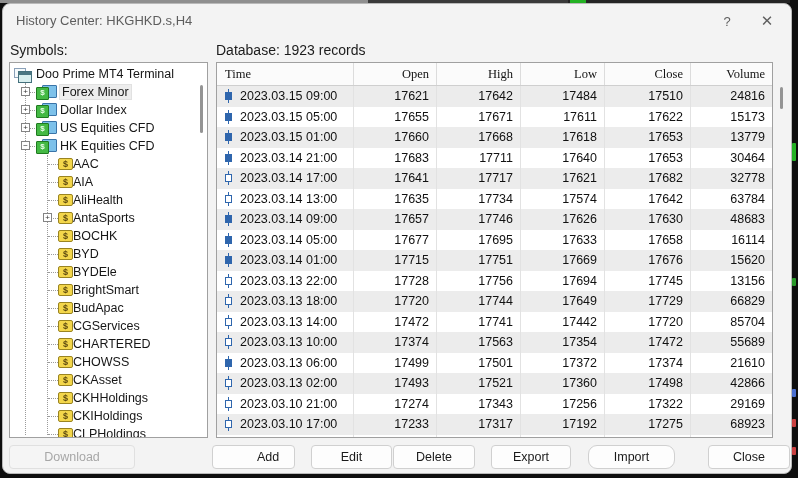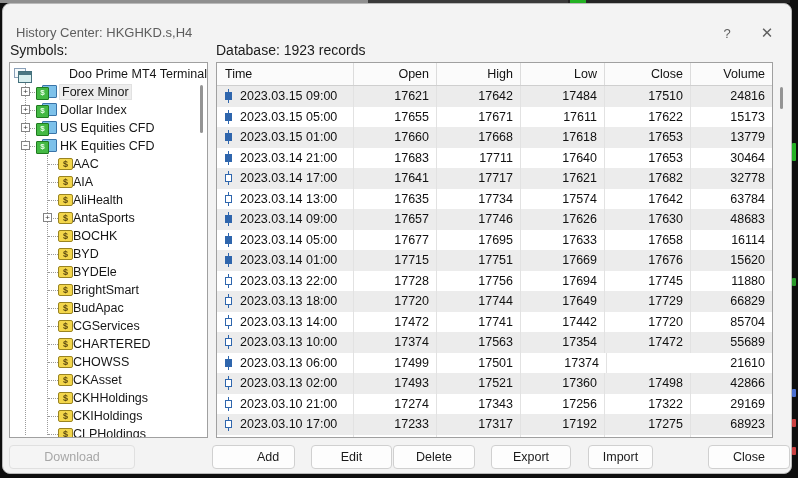--- a/index.html
+++ b/index.html
@@ -11,38 +11,38 @@
   .edge-top .seg-gray  { position:absolute; left:0; top:0; width:368px; height:3px; background:#8f8f8f; }
   .edge-top .seg-dark  { position:absolute; left:368px; top:0; width:200px; height:3px; background:#3a3a3a; }
   .edge-top .seg-green { position:absolute; left:570px; top:0; width:16px; height:3px; background:#23b123; }
   .edge-right { position:absolute; right:0; top:0; width:8px; height:478px; background:#0e0e0e; }
   .dash { position:absolute; width:4px; border-radius:1px; }
 
   
   .dialog { position:absolute; left:2px; top:3px; width:790px; height:471px;
             background:#f3f3f3; border:1px solid #b9b9b9; border-radius:8px; }
 
-  .title-bar { position:absolute; left:0; top:12px; width:100%; height:34px;text-decoration:underline; }
+  .title-bar { position:absolute; left:0; top:0; width:100%; height:34px;text-decoration:underline; }
   .title-text { position:absolute; left:13px; top:9px; font-size:13px; color:#5d5d5d; }
   .tb-btn { position:absolute; top:6px; width:24px; height:22px; display:flex; align-items:center;
             justify-content:center; color:#5f5f5f; cursor:default; }
   .help-btn  { left:712px; font-size:13px; }
   .close-btn { left:752px; font-size:15px; }
 
   .section-label { position:absolute; top:38px; font-size:14px; color:#1b1b1b; }
   .symbols-label  { left:7px; }
   .database-label { left:213px; }
 
   
   .tree-panel { position:absolute; left:6px; top:58px; width:199px; height:376px;
                 background:#fff; border:1px solid #a0a0a0; overflow:hidden; padding-top:2px; }
   .vlineA { position:absolute; left:15px; top:20px; bottom:2px; border-left:1px dotted #9b9b9b; }
   .vlineB { position:absolute; left:37px; top:92px; bottom:2px; border-left:1px dotted #9b9b9b; }
   .tree-item { position:relative; display:flex; align-items:center; height:18px; font-size:12.5px; color:#161616; white-space:nowrap; }
-  .lvl0 { padding-left:4px;  gap:20px;justify-content:space-between; }
+  .lvl0 { padding-left:4px;  gap:6px; }
   .lvl1 { padding-left:26px; gap:5px; }
   .lvl2 { padding-left:48px; }
   .lvl1::before { content:""; position:absolute; left:20px; top:9px; width:9px;  border-top:1px dotted #9b9b9b; }
   .lvl2::before { content:""; position:absolute; left:38px; top:9px; width:12px; border-top:1px dotted #9b9b9b; }
   .expand { position:absolute; left:11px; top:4px; width:9px; height:9px; background:#fff;
             border:1px solid #848484; font-size:8px; line-height:7px; text-align:center; color:#333; z-index:2; }
   .lvl2 .expand { left:33px; }
   .selected .tree-label { background:#ededed; outline:1px solid #e1e1e1; padding:0 2px; }
 
   .tree-icon { position:relative; flex:0 0 auto; }
@@ -61,41 +61,41 @@
        color:#5d4a10; font-size:9px; font-weight:bold; line-height:10px; text-align:center; }
   .symbol-icon::before { content:"$"; }
   .tree-scroll-thumb { position:absolute; left:190px; top:22px; width:3px; height:48px;
        background:#949494; border-radius:2px; }
 
   
   .table-panel { position:absolute; left:213px; top:58px; width:557px; height:376px;
                  background:#fff; border:1px solid #a0a0a0; overflow:hidden; }
   .thead { display:flex; height:23px; background:#fbfbfb; border-bottom:1px solid #cfcfcf; }
   .th { display:flex; align-items:center; justify-content:flex-end; padding:0 7px;
-        font-size:12.5px; color:#121212; border-right:1px solid #dcdcdc; }
+        font-size:12.5px; color:#121212; border-right:1px solid #dcdcdc;font-family:Liberation Serif, serif; }
   .th:first-child { justify-content:flex-start; padding-left:8px; }
   .th:last-child { border-right:none; }
   .tr { display:flex; height:20.5px; background:#fff;justify-content:center; }
   .tr:nth-child(odd) { background:#ececec; }
   .td { display:flex; align-items:center; justify-content:flex-end; padding:0 7px;
         font-size:12.5px; color:#111; border-right:1px solid #e2e2e2; font-variant-numeric:tabular-nums; }
   .td:last-child { border-right:none; }
   .td.time-cell { justify-content:flex-start; gap:7px; padding-left:7px; }
   .c-time{width:137px;} .c-open{width:83px;} .c-high{width:84px;} .c-low{width:84px;} .c-close{width:86px;} .c-vol{flex:1;}
   .candle { flex:0 0 auto; }
   .table-scroll-thumb { position:absolute; left:777px; top:83px; width:3px; height:22px;
        background:#949494; border-radius:2px; }
 
   
   .btn { position:absolute; top:441px; height:24px; background:#fdfdfd; border:1px solid #d0d0d0;
          border-radius:4px; font-size:12.5px; color:#1a1a1a; display:flex; align-items:center;
          justify-content:center; font-family:"Liberation Sans", sans-serif; }
   .btn.disabled { background:#f5f5f5; border-color:#e0e0e0; color:#a7a7a7; }
   .b-download{left:6px;width:126px;} .b-add{left:209px;width:83px;padding-left:29px;} .b-edit{left:301px;width:81px;margin-left:7px;}
-  .b-delete{left:390px;width:82px;} .b-export{left:488px;width:80px;} .b-import{left:585px;width:65px;}
+  .b-delete{left:390px;width:82px;} .b-export{left:488px;width:80px;} .b-import{left:585px;width:87px;border-radius:9px;}
   .b-close{left:705px;width:82px;}
 </style>
 </head>
 <body>
 
 <div class="edge-top">
   <span class="seg-gray"></span>
   <span class="seg-dark"></span>
   <span class="seg-green"></span>
 </div>
@@ -371,21 +371,21 @@
       <svg class="candle" width="9" height="14" viewBox="0 0 9 14">
         <line x1="4.5" y1="0" x2="4.5" y2="14" stroke="#2f66ad" stroke-width="1"></line>
         <rect class="candle-body" x="1.5" y="3.5" width="6" height="7" stroke="#2f66ad" stroke-width="1" fill="#ffffff"></rect>
       </svg>
       <span class="t">2023.03.13 22:00</span>
     </div>
     <div class="td c-open">17728</div>
     <div class="td c-high">17756</div>
     <div class="td c-low">17694</div>
     <div class="td c-close">17745</div>
-    <div class="td c-vol">11880</div>
+    <div class="td c-vol">13156</div>
   </div>
         <div class="tr">
     <div class="td time-cell c-time">
       <svg class="candle" width="9" height="14" viewBox="0 0 9 14">
         <line x1="4.5" y1="0" x2="4.5" y2="14" stroke="#2f66ad" stroke-width="1"></line>
         <rect class="candle-body" x="1.5" y="3.5" width="6" height="7" stroke="#2f66ad" stroke-width="1" fill="#ffffff"></rect>
       </svg>
       <span class="t">2023.03.13 18:00</span>
     </div>
     <div class="td c-open">17720</div>
@@ -425,20 +425,21 @@
         <div class="tr">
     <div class="td time-cell c-time">
       <svg class="candle" width="9" height="14" viewBox="0 0 9 14">
         <line x1="4.5" y1="0" x2="4.5" y2="14" stroke="#2f66ad" stroke-width="1"></line>
         <rect class="candle-body" x="1.5" y="3.5" width="6" height="7" stroke="#2f66ad" stroke-width="1" fill="#2f66ad"></rect>
       </svg>
       <span class="t">2023.03.13 06:00</span>
     </div>
     <div class="td c-open">17499</div>
     <div class="td c-high">17501</div>
+    <div class="td c-low">17372</div>
     <div class="td c-close">17374</div>
     <div class="td c-vol">21610</div>
   </div>
         <div class="tr">
     <div class="td time-cell c-time">
       <svg class="candle" width="9" height="14" viewBox="0 0 9 14">
         <line x1="4.5" y1="0" x2="4.5" y2="14" stroke="#2f66ad" stroke-width="1"></line>
         <rect class="candle-body" x="1.5" y="3.5" width="6" height="7" stroke="#2f66ad" stroke-width="1" fill="#ffffff"></rect>
       </svg>
       <span class="t">2023.03.13 02:00</span>

